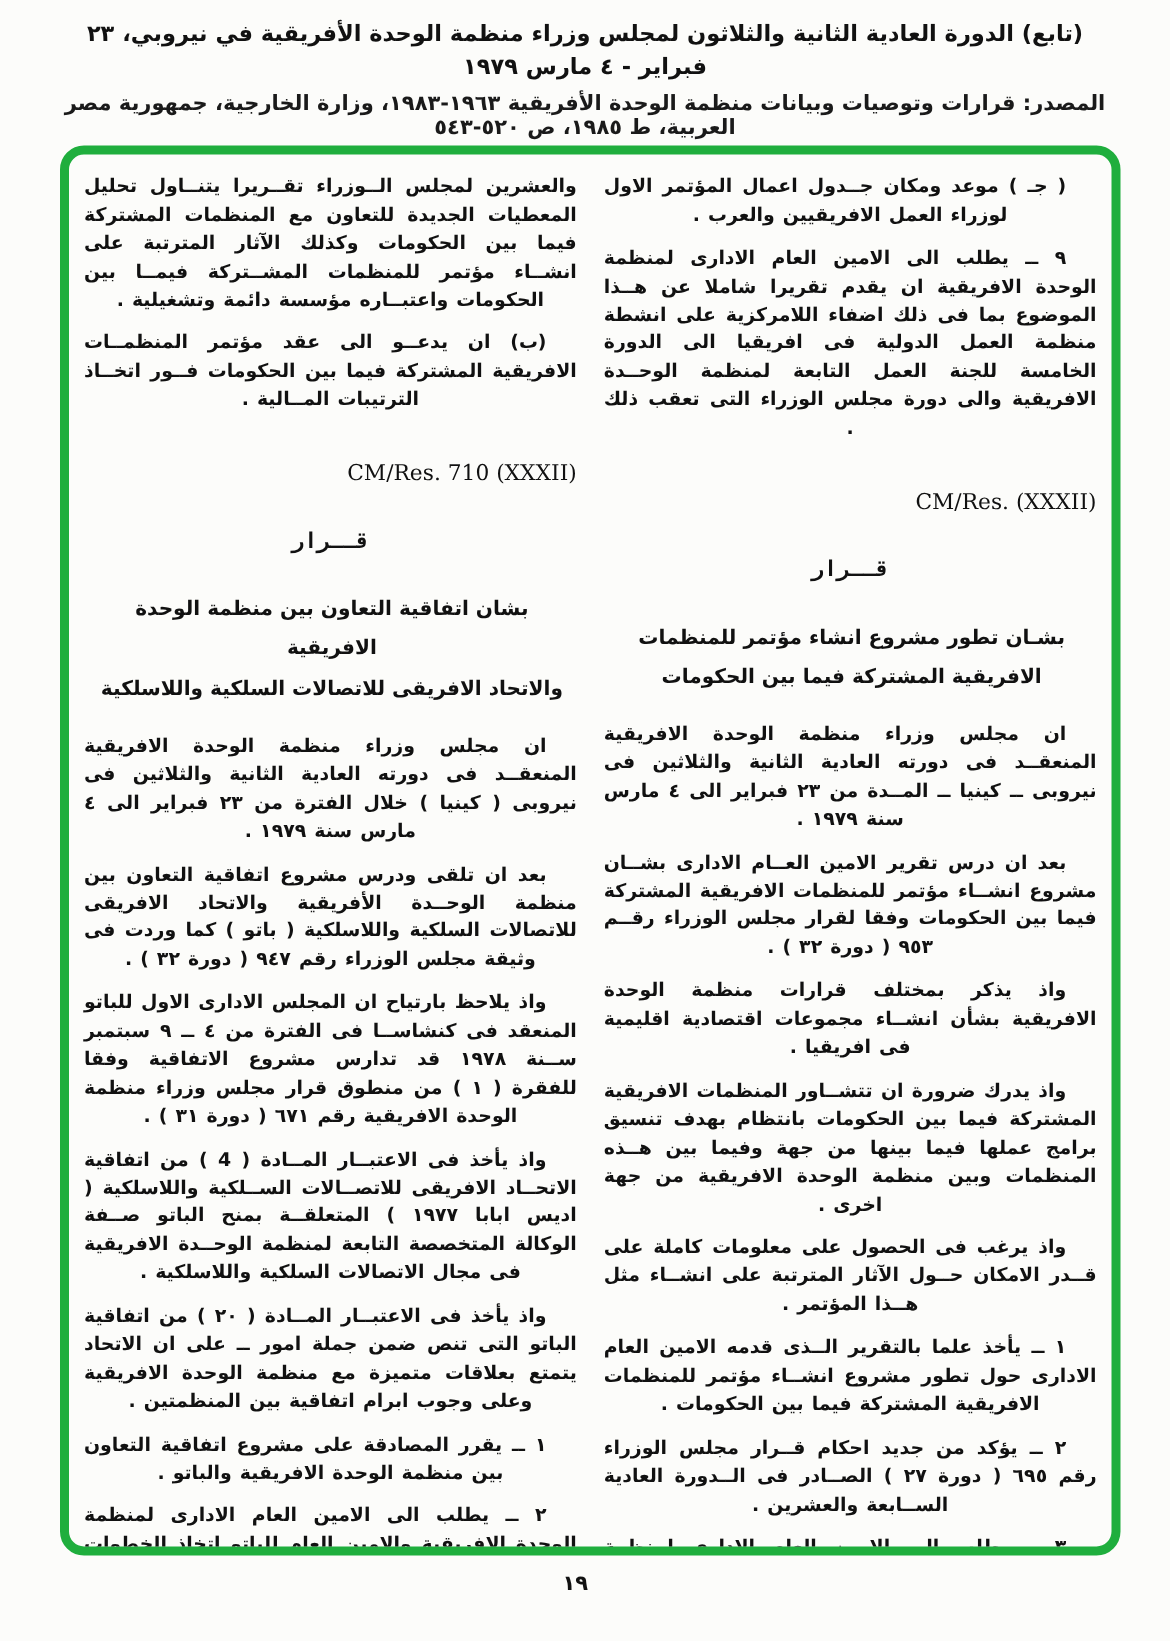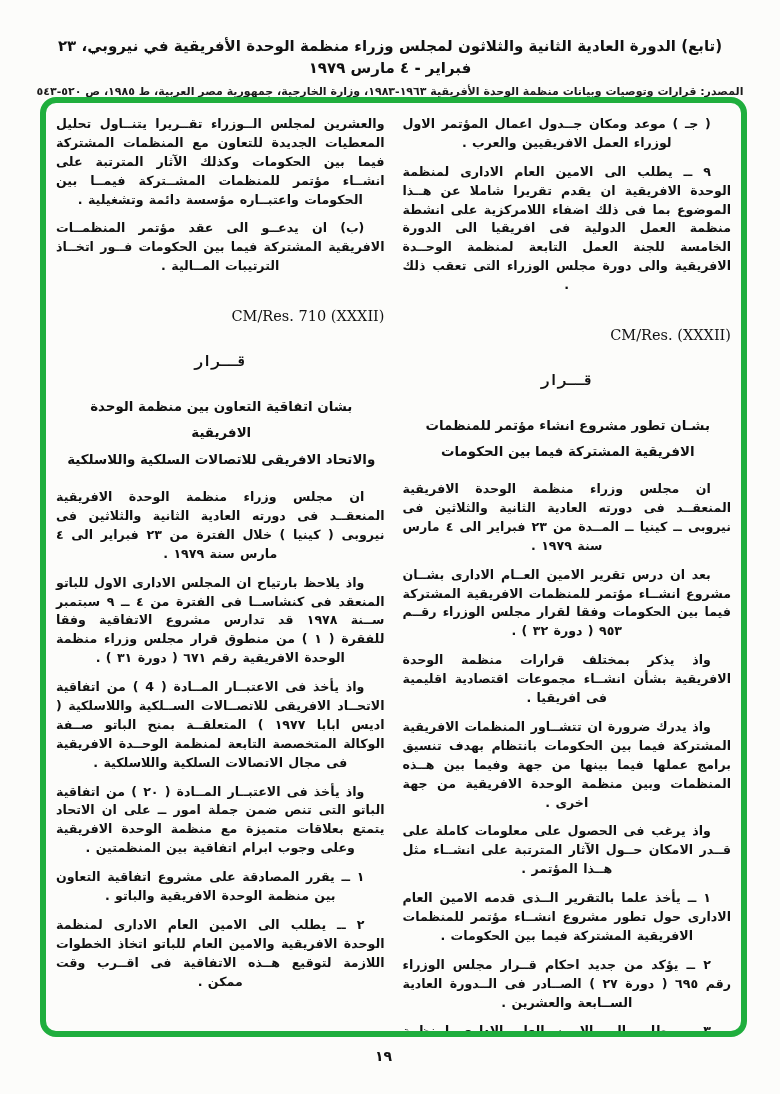--- a/index.html
+++ b/index.html
@@ -4,29 +4,29 @@
 <style>
   html,body{margin:0;padding:0;}
   body{
     width:780px;height:1094px;position:relative;
     background:#fcfcfa;color:#111;
     font-family:"DejaVu Sans",sans-serif;
     overflow:hidden;
   }
   
   .header{
-    position:absolute;top:36px;left:34px;right:34px;
+    position:absolute;top:12px;left:34px;right:34px;
     direction:rtl;text-align:center;
   }
   .header-line1{
     font-size:15px;font-weight:bold;line-height:1.45;
     letter-spacing:0;
   }
   .header-line2{
-    font-size:11px;font-weight:bold;margin-top:5px;color:#1a1a1a;
+    font-size:14px;font-weight:bold;margin-top:5px;color:#1a1a1a;
   }
   
   .frame{
     position:absolute;left:40px;top:97px;width:707px;height:940px;
     box-sizing:border-box;
     border:6px solid #1fae3d;border-radius:16px;
     padding:12px 10px 8px 10px;
     background:transparent;overflow:hidden;
   }
   .cols{
@@ -103,20 +103,21 @@
     <div class="col left-col">
       <p class="ni">والعشرين لمجلس الــوزراء تقــريرا يتنــاول تحليل المعطيات الجديدة للتعاون مع المنظمات المشتركة فيما بين الحكومات وكذلك الآثار المترتبة على انشــاء مؤتمر للمنظمات المشــتركة فيمــا بين الحكومات واعتبــاره مؤسسة دائمة وتشغيلية .</p>
       <p>(ب) ان يدعــو الى عقد مؤتمر المنظمــات الافريقية المشتركة فيما بين الحكومات فــور اتخــاذ الترتيبات المــالية .</p>
       <div class="res-code">CM/Res. 710 (XXXII)</div>
       <div class="decision-label">قــرار</div>
       <div class="res-title">
         <div>بشان اتفاقية التعاون بين منظمة الوحدة الافريقية</div>
         <div>والاتحاد الافريقى للاتصالات السلكية واللاسلكية</div>
       </div>
       <p class="body-start">ان مجلس وزراء منظمة الوحدة الافريقية المنعقــد فى دورته العادية الثانية والثلاثين فى نيروبى ( كينيا ) خلال الفترة من ٢٣ فبراير الى ٤ مارس سنة ١٩٧٩ .</p>
+      <p>بعد ان تلقى ودرس مشروع اتفاقية التعاون بين منظمة الوحــدة الأفريقية والاتحاد الافريقى للاتصالات السلكية واللاسلكية ( باتو ) كما وردت فى وثيقة مجلس الوزراء رقم ٩٤٧ ( دورة ٣٢ ) .</p>
       <p>واذ يلاحظ بارتياح ان المجلس الادارى الاول للباتو المنعقد فى كنشاســا فى الفترة من ٤ ــ ٩ سبتمبر ســنة ١٩٧٨ قد تدارس مشروع الاتفاقية وفقا للفقرة ( ١ ) من منطوق قرار مجلس وزراء منظمة الوحدة الافريقية رقم ٦٧١ ( دورة ٣١ ) .</p>
       <p>واذ يأخذ فى الاعتبــار المــادة ( 4 ) من اتفاقية الاتحــاد الافريقى للاتصــالات الســلكية واللاسلكية ( اديس ابابا ١٩٧٧ ) المتعلقــة بمنح الباتو صــفة الوكالة المتخصصة التابعة لمنظمة الوحــدة الافريقية فى مجال الاتصالات السلكية واللاسلكية .</p>
       <p>واذ يأخذ فى الاعتبــار المــادة ( ٢٠ ) من اتفاقية الباتو التى تنص ضمن جملة امور ــ على ان الاتحاد يتمتع بعلاقات متميزة مع منظمة الوحدة الافريقية وعلى وجوب ابرام اتفاقية بين المنظمتين .</p>
       <p>١ ــ يقرر المصادقة على مشروع اتفاقية التعاون بين منظمة الوحدة الافريقية والباتو .</p>
       <p>٢ ــ يطلب الى الامين العام الادارى لمنظمة الوحدة الافريقية والامين العام للباتو اتخاذ الخطوات اللازمة لتوقيع هــذه الاتفاقية فى اقــرب وقت ممكن .</p>
 
     </div>
 
   </div>
 </div>

